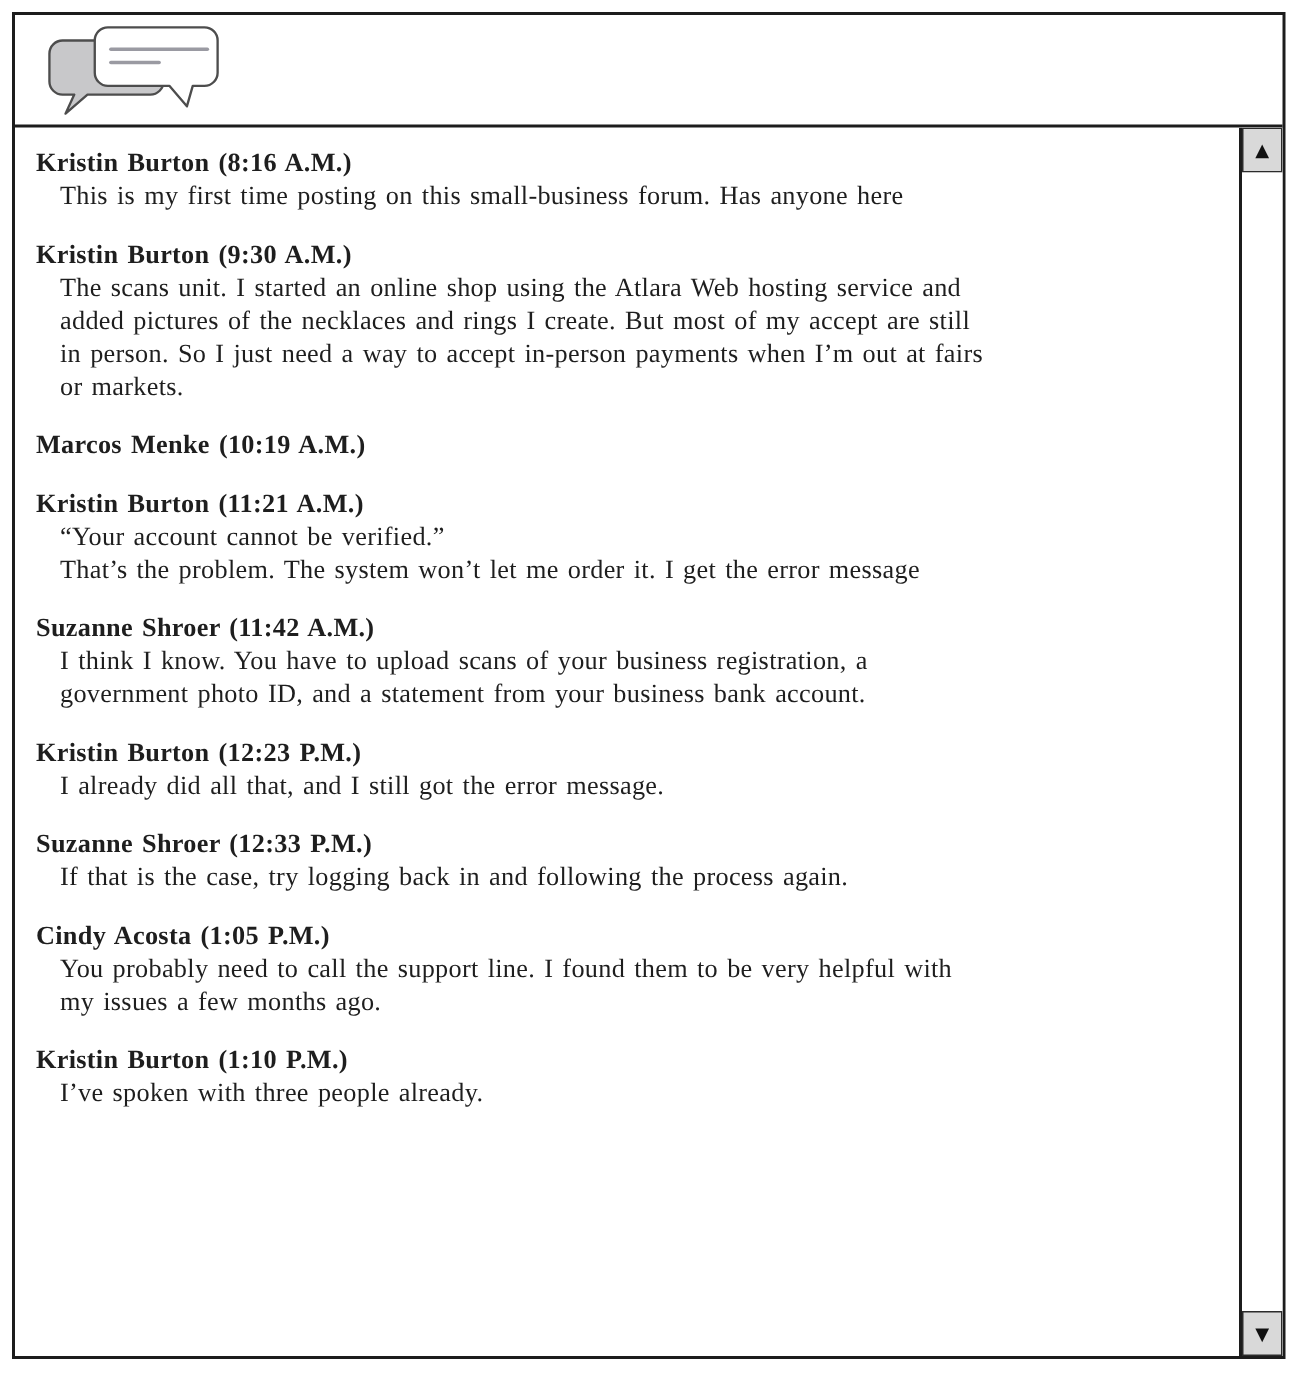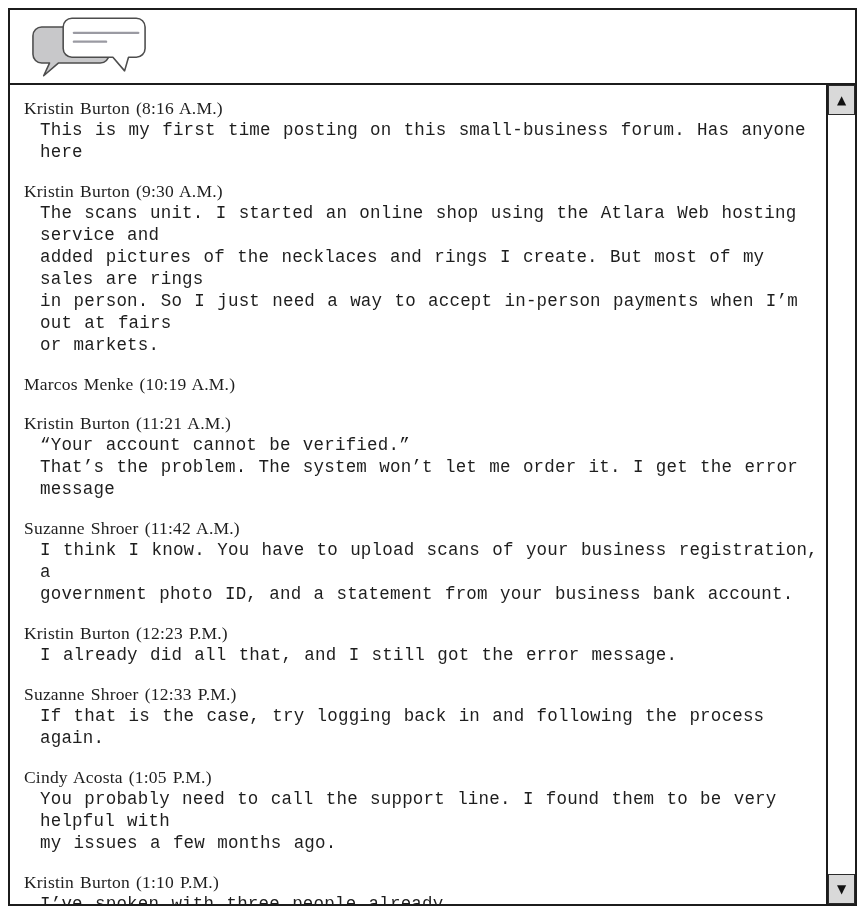--- a/index.html
+++ b/index.html
@@ -35,22 +35,22 @@
     flex: 1 1 auto;
     padding: 12px 6px 0 14px;
     font-size: 17.5px;
     line-height: 22px;
     color: #1e1e1e;
     letter-spacing: 0.2px;
     word-spacing: 1.5px;
     overflow: hidden;
   }
   .post { margin-bottom: 17px; }
-  .post-header { font-weight: normal; }
-  .post-line { padding-left: 16px; font-family: Liberation Mono, monospace; }
+  .post-header { font-weight: bold; }
+  .post-line { padding-left: 16px; }
   .scrollbar {
     flex: 0 0 29px;
     width: 29px;
     border-left: 2px solid #1c1c1c;
     background: #ffffff;
     display: flex;
     flex-direction: column;
     justify-content: space-between;
     align-items: stretch;
   }
@@ -100,21 +100,21 @@
   </div>
 
 
   <div class="post">
     <div class="post-header">
       <span>Kristin Burton</span>
       <span>(9:30 A.M.)</span>
     </div>
     <div class="post-body">
             <div class="post-line">The scans unit. I started an online shop using the Atlara Web hosting service and</div>
-            <div class="post-line">added pictures of the necklaces and rings I create. But most of my sales are rings</div>
+            <div class="post-line">added pictures of the necklaces and rings I create. But most of my accept are still</div>
             <div class="post-line">in person. So I just need a way to accept in-person payments when I’m out at fairs</div>
             <div class="post-line">or markets.</div>
           </div>
   </div>
 
   <div class="post">
     <div class="post-header">
       <span>Marcos Menke</span>
       <span>(10:19 A.M.)</span>
     </div>

